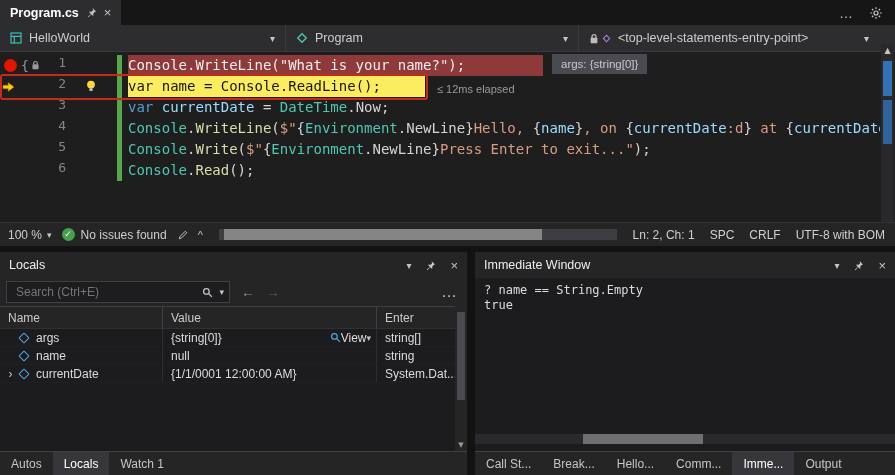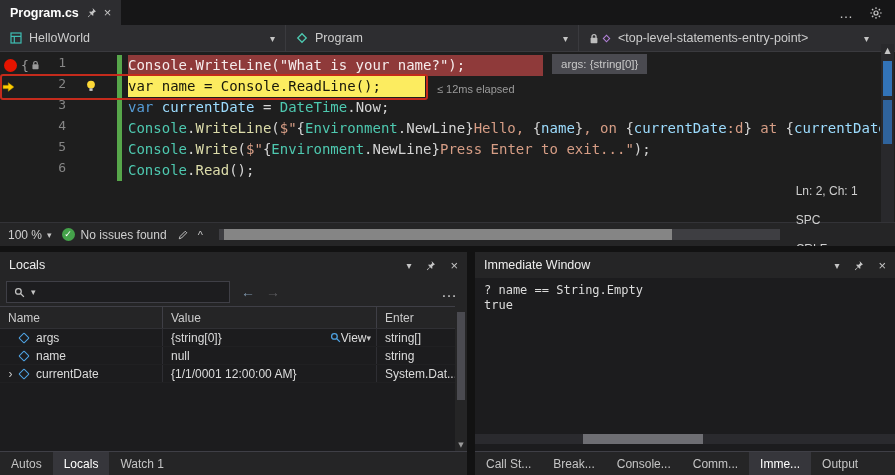--- a/index.html
+++ b/index.html
@@ -47,21 +47,21 @@
   
   .estatus{position:absolute;left:0;top:222px;width:895px;height:24px;background:#252526;border-top:1px solid #333337;display:flex;align-items:center;gap:10px;padding:0 8px;font-size:12px;color:#CFCFCF;justify-content:flex-end;}
   .zoom{display:flex;align-items:center;gap:5px;}
   .zoom .chev,.sb-chev{font-size:9px;color:#C5C5C5;font-family:"DejaVu Sans",sans-serif;}
   .issues{display:flex;align-items:center;gap:6px;}
   .check{width:13px;height:13px;border-radius:50%;background:#44A24A;color:#FFF;font-size:9px;line-height:13px;text-align:center;font-family:"DejaVu Sans",sans-serif;}
   .cleanup{display:flex;align-items:center;gap:9px;color:#C5C5C5;}
   .caret-up{font-size:11px;color:#C5C5C5;line-height:10px;}
   .hscroll{flex:1;min-width:150px;height:11px;background:#3E3E42;position:relative;margin:0 6px;}
   .hscroll .thumb{position:absolute;left:5px;top:0;height:100%;width:80%;background:#858585;}
-  .stat-right{display:flex;gap:15px;padding-right:2px;flex-direction:column;}
+  .stat-right{display:flex;gap:15px;padding-right:2px;}
 
   
   .split-h{position:absolute;left:0;top:246px;width:895px;height:6px;background:#121212;}
   .split-v{position:absolute;left:467px;top:252px;width:8px;height:223px;background:#121212;}
 
   
   .panel{position:absolute;top:252px;background:#252526;}
   .panel-locals{left:0;width:467px;height:223px;}
   .panel-imm{left:475px;width:420px;height:223px;}
   .phead{height:26px;display:flex;align-items:center;padding:0 9px;font-size:12.5px;color:#EDEDED;}
@@ -260,20 +260,21 @@
         <span>
           <svg width="11" height="11" viewBox="0 0 16 16">
               <path fill="#C5C5C5" d="M9.5 1.5l5 5-1.8.6-2.2 2.2.3 3.2-1.4-.1-2-2-3.9 4.4-.8-.8 4.4-3.9-2-2-.1-1.4 3.2.3 2.2-2.2z"></path>
             </svg>
         </span>
         <span class="x">×</span>
       </span>
     </div>
     <div class="search-row">
       <div class="search-box">
+        <input placeholder="Search (Ctrl+E)" style="">
         <span class="mag">
           <svg width="11" height="11" viewBox="0 0 14 14" fill="none" stroke="currentColor" stroke-width="1.6">
               <circle cx="5.6" cy="5.6" r="3.6"></circle>
               <path d="M8.6 8.6L12.6 12.6"></path>
             </svg>
         </span>
         <span class="chev">▾</span>
       </div>
       <span class="arrow-back">←</span>
       <span class="arrow-fwd">→</span>
@@ -358,20 +359,20 @@
     <div class="imm-content">
         <div class="imm-line">? name == String.Empty</div>
         <div class="imm-line">true</div>
       </div>
     <div class="imm-hscroll">
       <div class="thumb"></div>
     </div>
     <div class="tool-tabs">
         <div class="tool-tab">Call St...</div>
         <div class="tool-tab">Break...</div>
-        <div class="tool-tab">Console...</div>
+        <div class="tool-tab">Hello...</div>
         <div class="tool-tab">Comm...</div>
         <div class="tool-tab active">Imme...</div>
         <div class="tool-tab">Output</div>
       </div>
   </div>
 
 </div>
 
 </body></html>

